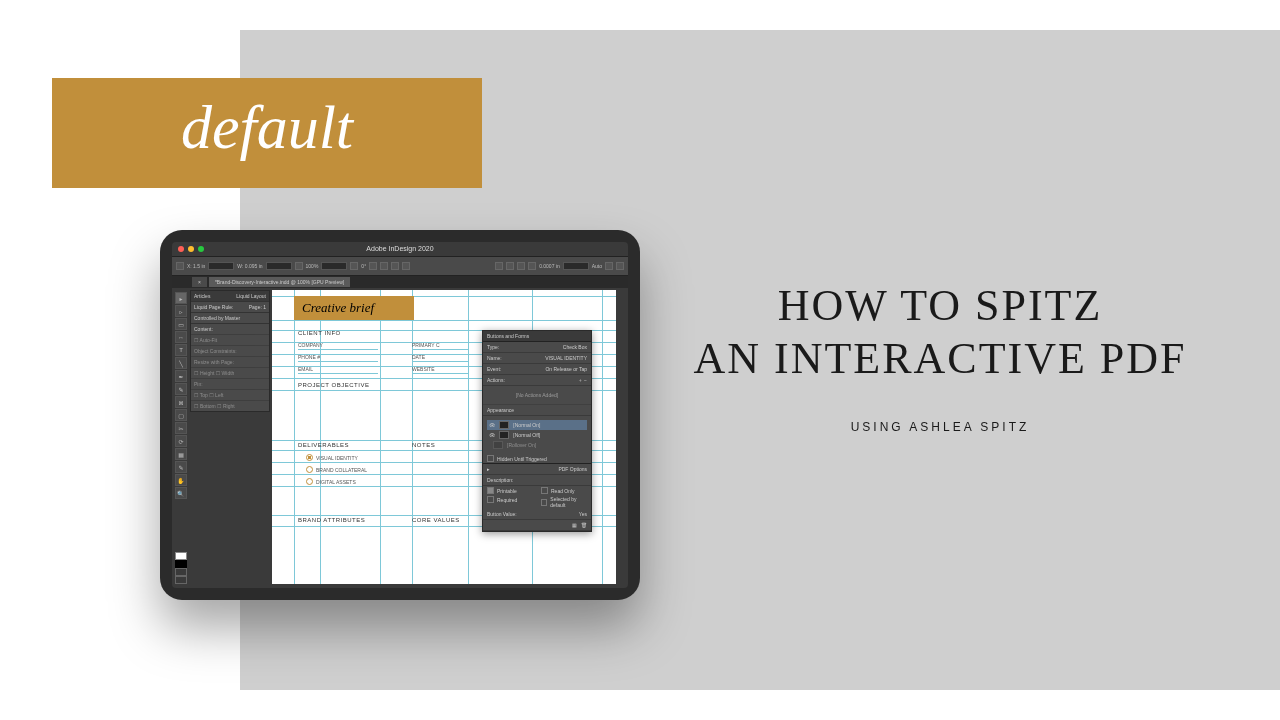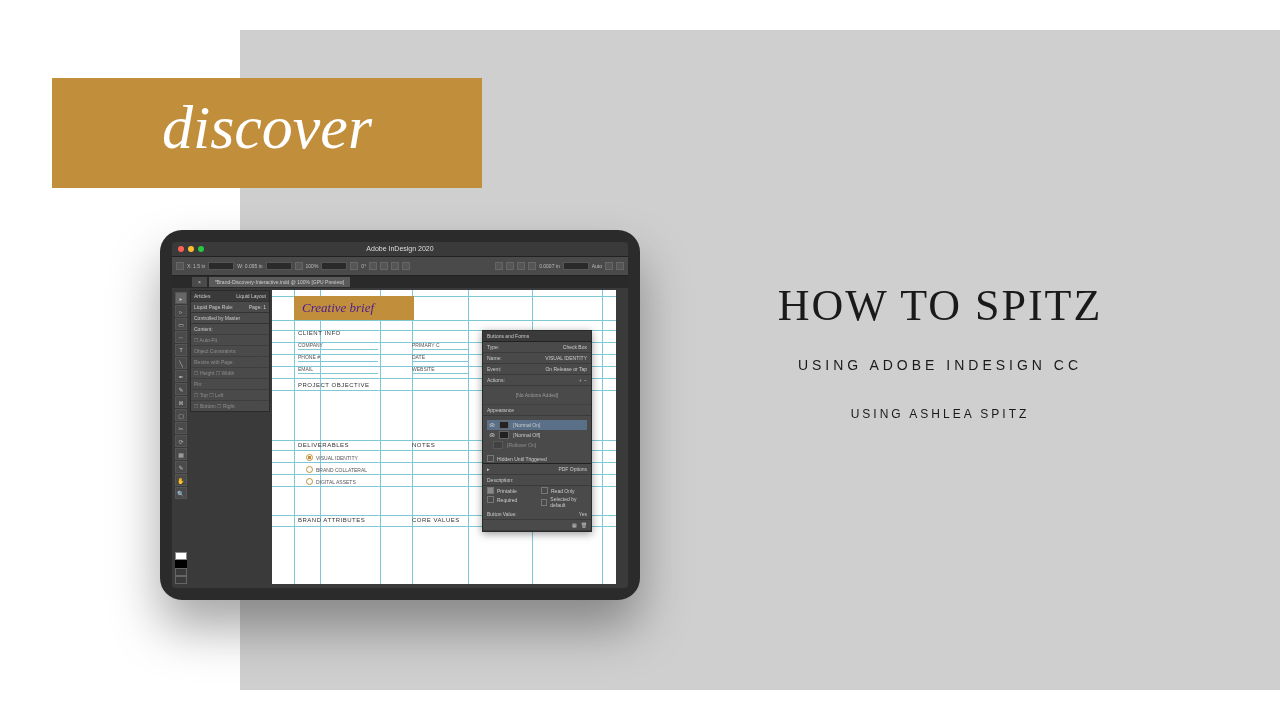--- a/index.html
+++ b/index.html
@@ -28,21 +28,21 @@
 .tool{width:12px;height:12px;margin:0 auto;background:#4a4a4a;border:1px solid #555;font-size:6px;color:#bbb;display:flex;align-items:center;justify-content:center}
 .tool.sel{background:#666}
 .left-panel{position:absolute;left:18px;top:48px;width:80px;background:#4a4a4a;border:1px solid #2a2a2a;font-size:5px;color:#ccc}
 .lp-head{background:#3a3a3a;padding:2px 3px;display:flex;justify-content:space-between}
 .lp-row{padding:2px 3px;border-top:1px solid #333}
 .canvas{position:absolute;left:100px;top:48px;right:12px;bottom:4px;background:#fff}
 .guides{position:absolute;inset:0}
 .gv{position:absolute;top:0;bottom:0;width:1px;background:#7ec8d8}
 .gh{position:absolute;left:0;right:0;height:1px;background:#7ec8d8}
 .cb-banner{position:absolute;left:22px;top:6px;width:120px;height:24px;background:#c18f3b;display:flex;align-items:center;padding-left:8px}
-.cb-banner span{font-family:'Brush Script MT',cursive;color:#4c1d95;font-size:13px;font-style:italic}
+.cb-banner span{font-family:'Brush Script MT',cursive;color:#000000;font-size:13px;font-style:italic}
 .sect{position:absolute;font-size:6px;color:#333;letter-spacing:.5px}
 .fld{position:absolute;font-size:5px;color:#555;border-bottom:1px solid #7ec8d8;line-height:1.4}
 .radio{position:absolute;font-size:5px;color:#555;display:flex;align-items:center;gap:3px}
 .radio::before{content:'';width:5px;height:5px;border:1px solid #c18f3b;border-radius:50%;display:inline-block}
 .radio.target::before{background:radial-gradient(circle,#c18f3b 40%,transparent 42%)}
 .bf-panel{position:absolute;left:210px;top:40px;width:110px;background:#4a4a4a;border:1px solid #2a2a2a;font-size:5px;color:#ccc;box-shadow:0 2px 8px rgba(0,0,0,.4)}
 .bf-head{background:#3a3a3a;padding:2px 4px;border-bottom:1px solid #222}
 .bf-row{padding:2px 4px;display:flex;justify-content:space-between;border-bottom:1px solid #3a3a3a}
 .bf-apps{padding:4px}
 .bf-state{display:flex;align-items:center;gap:4px;padding:1px 2px}
@@ -53,26 +53,26 @@
 .bf-chk.on::before{background:#888}
 .swatch-panel{position:absolute;left:2px;bottom:4px;width:14px;display:flex;flex-direction:column;gap:0}
 .sw{width:12px;height:8px;margin:0 auto}
 </style>
 </head>
 <body>
 
 <div class="bg-panel"></div>
 
 <div class="banner">
-  <span class="banner-text">discover</span>
+  <span class="banner-text">default</span>
 </div>
 
 <div class="title-block">
   <div class="title">HOW TO SPITZ</div>
-  <div class="subtitle">USING ADOBE INDESIGN CC</div>
+  <div class="title">AN INTERACTIVE PDF</div>
   <div class="byline">USING ASHLEA SPITZ</div>
 </div>
 
 <div class="tablet">
   <div class="tablet-screen">
 
     <div class="traffic">
       <span class="t-r"></span>
       <span class="t-y"></span>
       <span class="t-g"></span>

